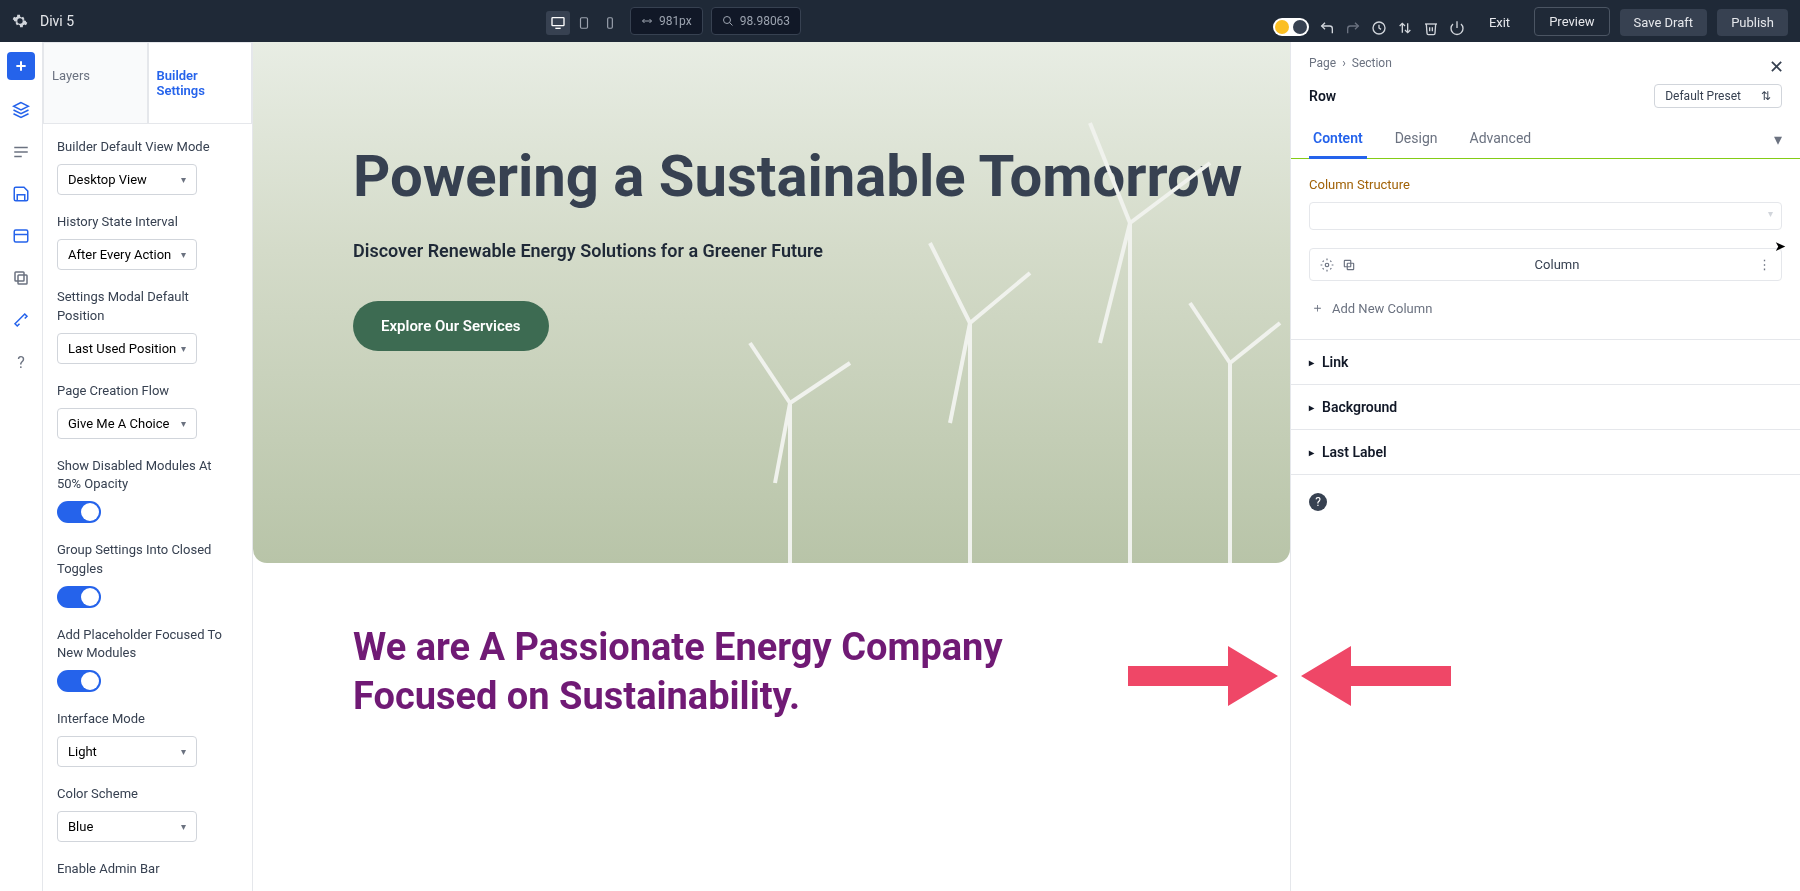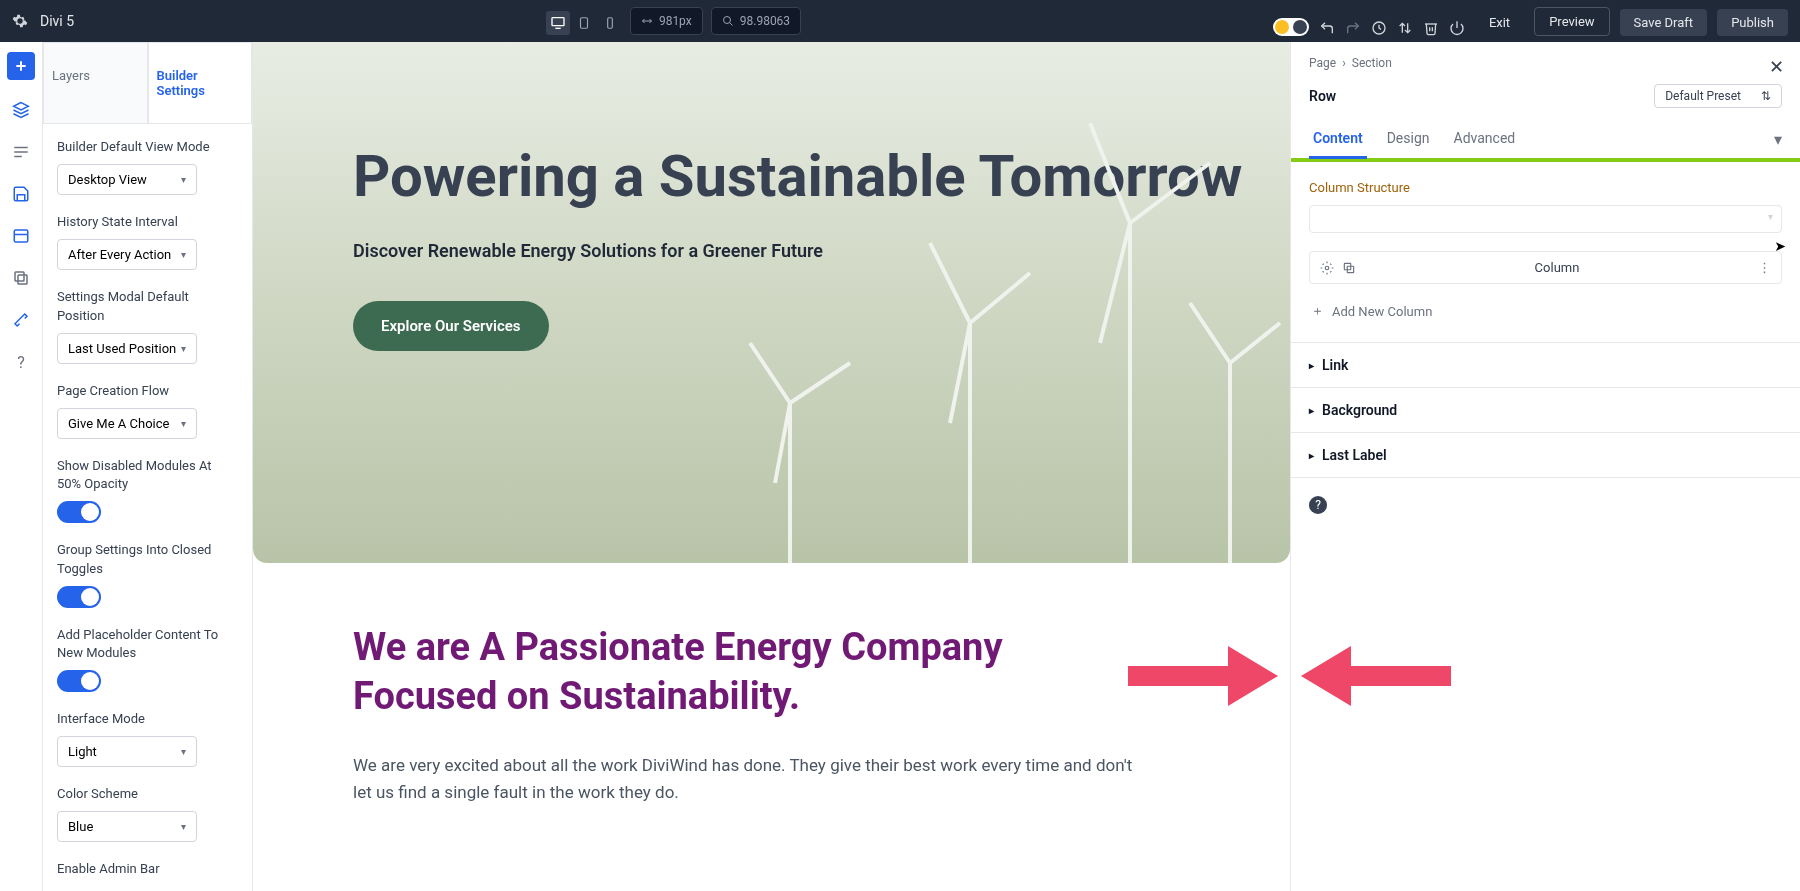--- a/index.html
+++ b/index.html
@@ -50,21 +50,21 @@
 .arrow{position:absolute;width:150px;height:60px;z-index:10}
 .arrow-l{bottom:185px;right:12px}
 .arrow-r{bottom:185px;left:10px}
 .right-panel{width:510px;background:#fff;border-left:1px solid #e5e7eb;position:relative}
 .crumbs{padding:14px 18px 8px;font-size:12px;color:#6b7280;display:flex;align-items:center;gap:6px}
 .crumbs a{color:#6b7280;cursor:pointer}
 .close-x{position:absolute;right:16px;top:14px;cursor:pointer;font-size:18px;color:#374151}
 .row-head{padding:6px 18px 12px;display:flex;justify-content:space-between;align-items:center}
 .row-title{font-size:14px;font-weight:600;color:#111827}
 .preset-btn{border:1px solid #d1d5db;padding:4px 10px;font-size:12px;border-radius:4px;display:flex;align-items:center;gap:20px;cursor:pointer;color:#374151}
-.rp-tabs{display:flex;border-bottom:4px solid #84cc16;padding:0 18px;gap:16px;position:relative}
+.rp-tabs{display:flex;border-bottom:1px solid #84cc16;padding:0 18px;gap:24px;position:relative}
 .rp-tab{padding:10px 4px;font-size:14px;color:#6b7280;cursor:pointer}
 .rp-tab.active{color:#2563eb;font-weight:600;border-bottom:3px solid #2563eb;margin-bottom:-1px}
 .rp-tab-icons{margin-left:auto;display:flex;gap:10px;align-items:center;color:#6b7280}
 .rp-body{padding:18px}
 .sect-label{font-size:13px;color:#a16207;margin-bottom:10px}
 .struct-box{border:1px solid #e5e7eb;border-radius:4px;height:28px;margin-bottom:18px;position:relative}
 .struct-box::after{content:"▾";position:absolute;right:8px;top:5px;font-size:10px;color:#d1d5db}
 .col-row{border:1px solid #e5e7eb;border-radius:4px;padding:8px 10px;display:flex;align-items:center;font-size:13px;margin-bottom:14px}
 .col-row-icons{display:flex;gap:8px;color:#6b7280}
 .col-row-label{flex:1;text-align:center;color:#374151}
@@ -239,21 +239,21 @@
           <span>Last Used Position</span>
         </div>
       <div class="field-label">Page Creation Flow</div>
       <div class="select">
           <span>Give Me A Choice</span>
         </div>
       <div class="field-label">Show Disabled Modules At 50% Opacity</div>
       <div class="toggle"></div>
       <div class="field-label">Group Settings Into Closed Toggles</div>
       <div class="toggle"></div>
-      <div class="field-label">Add Placeholder Content To New Modules</div>
+      <div class="field-label">Add Placeholder Focused To New Modules</div>
       <div class="toggle"></div>
       <div class="field-label">Interface Mode</div>
       <div class="select">
           <span>Light</span>
         </div>
       <div class="field-label">Color Scheme</div>
       <div class="select">
           <span>Blue</span>
         </div>
       <div class="field-label">Enable Admin Bar</div>
@@ -280,21 +280,20 @@
             <line x1="200" y1="340" x2="260" y2="300"></line>
             <line x1="200" y1="340" x2="185" y2="420"></line>
           <line x1="640" y1="500" x2="640" y2="300"></line>
             <line x1="640" y1="300" x2="600" y2="240"></line>
             <line x1="640" y1="300" x2="690" y2="260"></line>
         </g>
       </svg>
     </div>
     <div class="section2">
       <h2>We are A Passionate Energy Company Focused on Sustainability.</h2>
-      <p>We are very excited about all the work DiviWind has done. They give their best work every time and don't let us find a single fault in the work they do.</p>
     </div>
     <svg class="arrow arrow-l" viewBox="0 0 150 60">
         <path d="M0 20 L100 20 L100 0 L150 30 L100 60 L100 40 L0 40 Z" fill="#ef4767"></path>
       </svg>
   </div>
 
   <div class="right-panel">
     <svg class="arrow arrow-r" viewBox="0 0 150 60" style="position:absolute">
         <path d="M150 20 L50 20 L50 0 L0 30 L50 60 L50 40 L150 40 Z" fill="#ef4767"></path>
       </svg>

